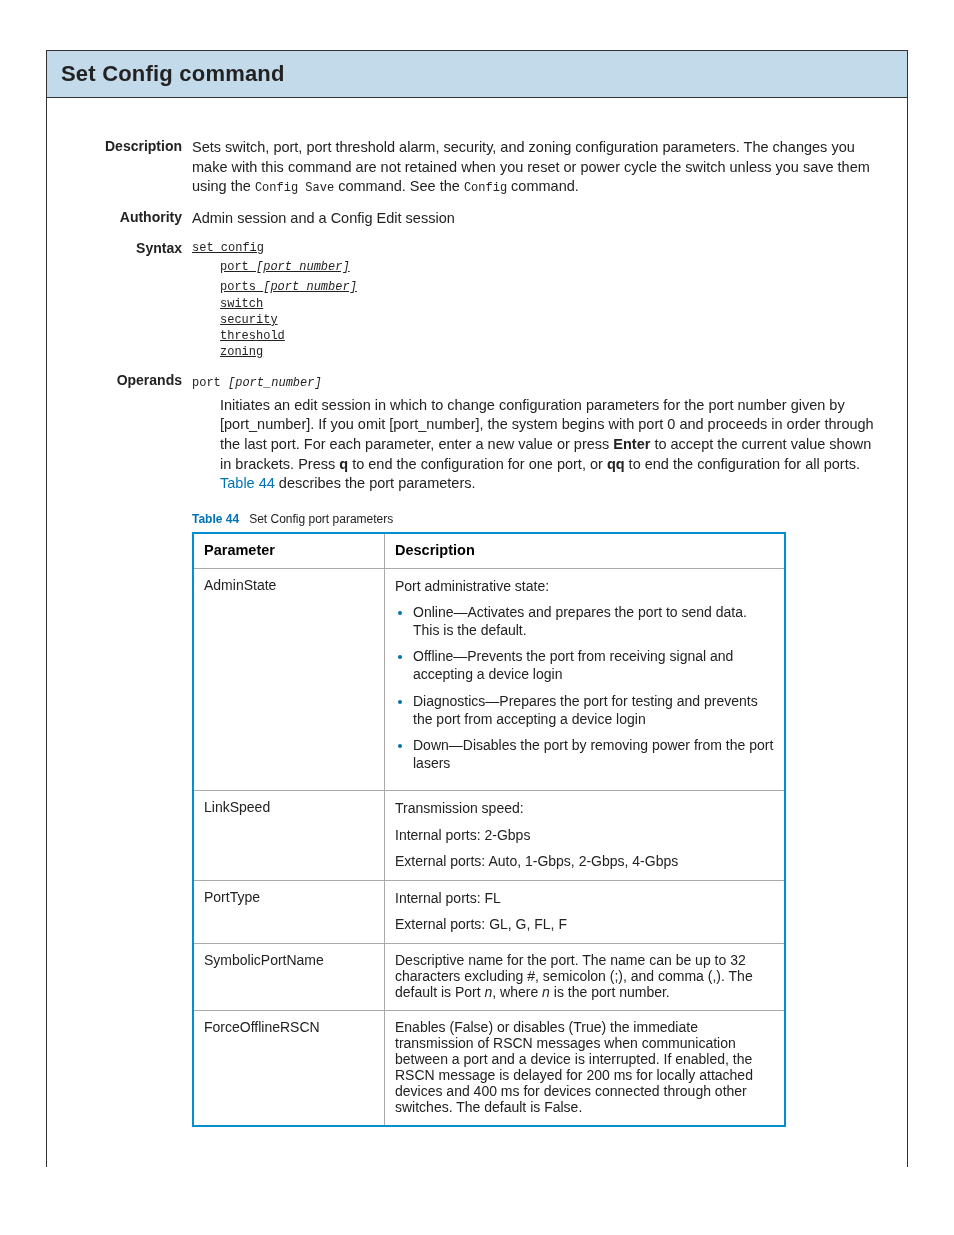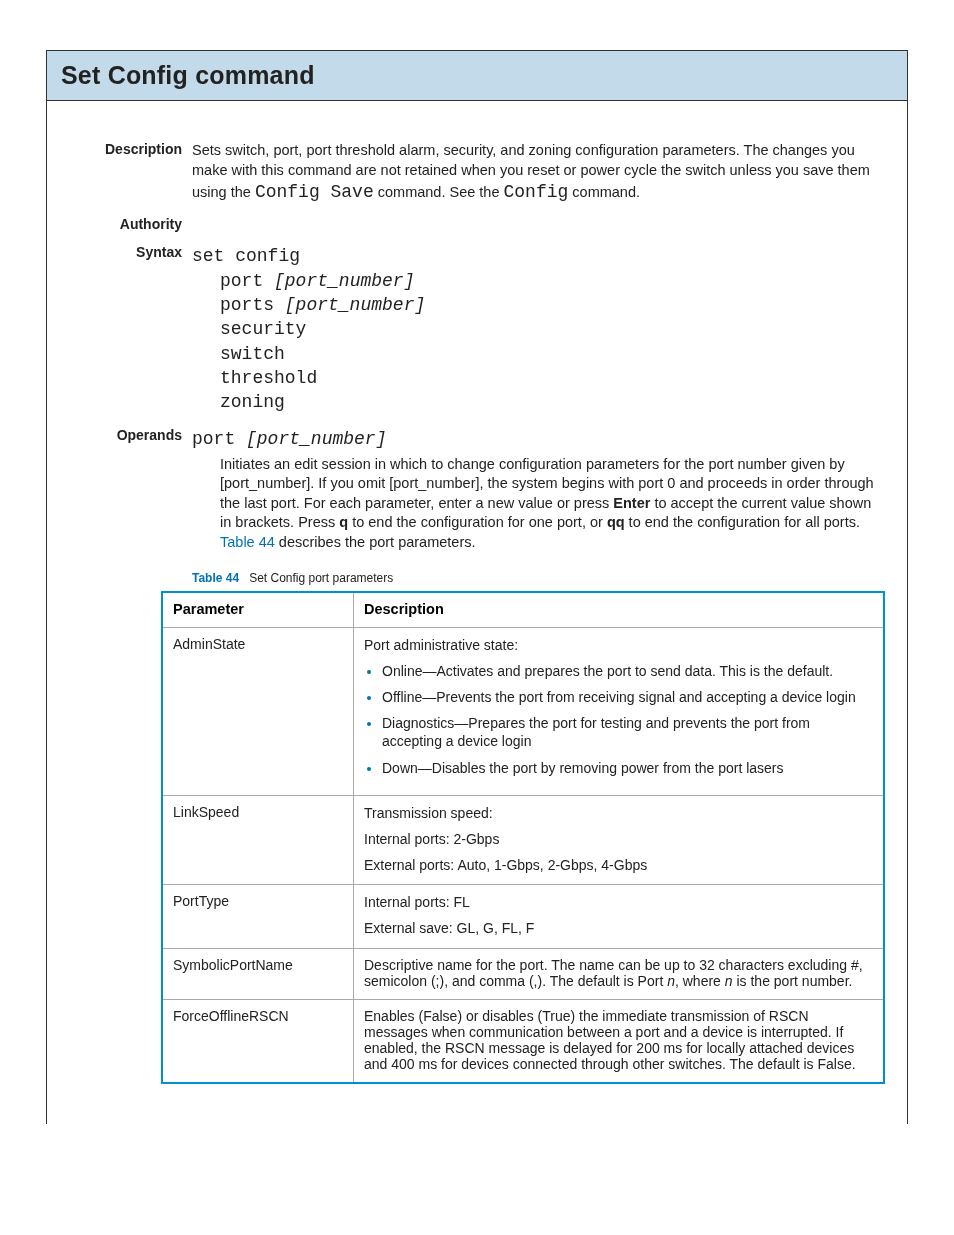--- a/index.html
+++ b/index.html
@@ -17,21 +17,21 @@
     border-bottom: none;
     padding-bottom: 30px;
   }
   .title-bar {
     background: #c2daea;
     padding: 10px 14px;
     border-bottom: 1px solid #333;
   }
   .title-bar h1 {
     margin: 0;
-    font-size: 25px;
+    font-size: 22px;
     font-weight: bold;
     font-family: "Helvetica", Arial, sans-serif;
     letter-spacing: 0.2px;
   }
   .content {
     padding: 40px 30px 10px 30px;
   }
   .entry {
     display: flex;
     align-items: flex-start;
@@ -44,44 +44,45 @@
     font-weight: bold;
     padding-right: 10px;
     font-size: 14px;
   }
   .entry .value {
     flex: 1;
     line-height: 1.35;
   }
   .mono {
     font-family: "Courier New", monospace;
-    font-size: 18px;
+    font-size: 12px;
   }
   .italic { font-style: italic; }
   .bold { font-weight: bold; text-align: center; }
   .syntax-block {
     line-height: 1.45;
+    text-decoration: underline;
   }
   .syntax-indent { padding-left: 28px; }
   .operand-desc {
     padding-left: 28px;
     margin-top: 4px;
     line-height: 1.35;
   }
   .link { color: #0073b3; }
 
   .table-caption {
     margin: 18px 0 6px 115px;
     font-size: 12px;
   }
   .table-caption .tnum { color: #0073b3; font-weight: bold; }
 
   table.param-table {
-    margin-left: 84px;
-    width: 724px;
+    margin-left: 115px;
+    width: 594px;
     border-collapse: collapse;
     border: 2.5px solid #008fd0;
     font-size: 14px;
   }
   table.param-table th, table.param-table td {
     border: 1px solid #aaa;
     padding: 8px 10px 10px 10px;
     text-align: left;
     vertical-align: top;
   }
@@ -119,31 +120,32 @@
 
     <div class="entry">
       <div class="label">Description</div>
       <div class="value">
         <span>Sets switch, port, port threshold alarm, security, and zoning configuration parameters. The changes you make with this command are not retained when you reset or power cycle the switch unless you save them using the </span><span class="mono">Config Save</span><span> command. See the </span><span class="mono">Config</span><span> command.</span>
       </div>
     </div>
 
     <div class="entry">
       <div class="label">Authority</div>
+      <div class="value">Admin session and a Config Edit session</div>
     </div>
 
     <div class="entry">
       <div class="label">Syntax</div>
       <div class="value syntax-block">
         <div class="mono">set config</div>
         <div class="syntax-indent">
           <div><span class="mono">port </span><span class="mono italic">[port_number]</span></div>
           <div><span class="mono">ports </span><span class="mono italic">[port_number]</span></div>
+          <div class="mono">switch</div>
           <div class="mono">security</div>
-          <div class="mono">switch</div>
           <div class="mono">threshold</div>
           <div class="mono">zoning</div>
         </div>
       </div>
     </div>
 
     <div class="entry" style="margin-bottom:0">
       <div class="label">Operands</div>
       <div class="value">
         <div><span class="mono">port </span><span class="mono italic">[port_number]</span></div>
@@ -182,21 +184,21 @@
           <td>
             <p class="desc-p">Transmission speed:</p>
             <p class="desc-p">Internal ports: 2-Gbps</p>
             <p class="desc-p">External ports: Auto, 1-Gbps, 2-Gbps, 4-Gbps</p>
           </td>
         </tr>
         <tr>
           <td>PortType</td>
           <td>
             <p class="desc-p">Internal ports: FL</p>
-            <p class="desc-p">External save: GL, G, FL, F</p>
+            <p class="desc-p">External ports: GL, G, FL, F</p>
           </td>
         </tr>
         <tr>
           <td>SymbolicPortName</td>
           <td>
             <span>Descriptive name for the port. The name can be up to 32 characters excluding #, semicolon (;), and comma (,). The default is Port </span><span class="italic">n</span><span>, where </span><span class="italic">n</span><span> is the port number.</span>
           </td>
         </tr>
         <tr>
           <td>ForceOfflineRSCN</td>

